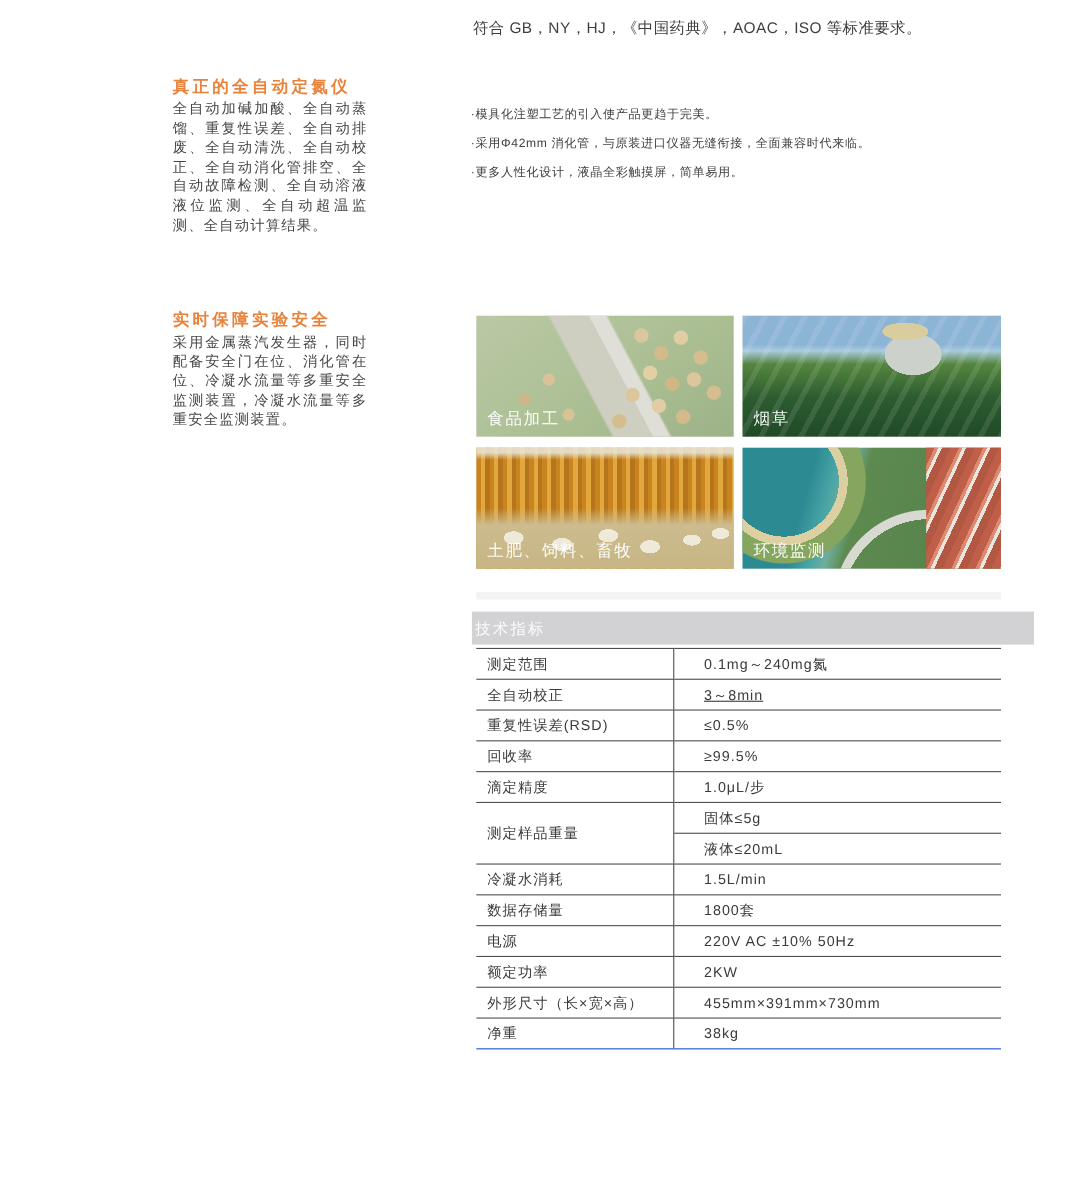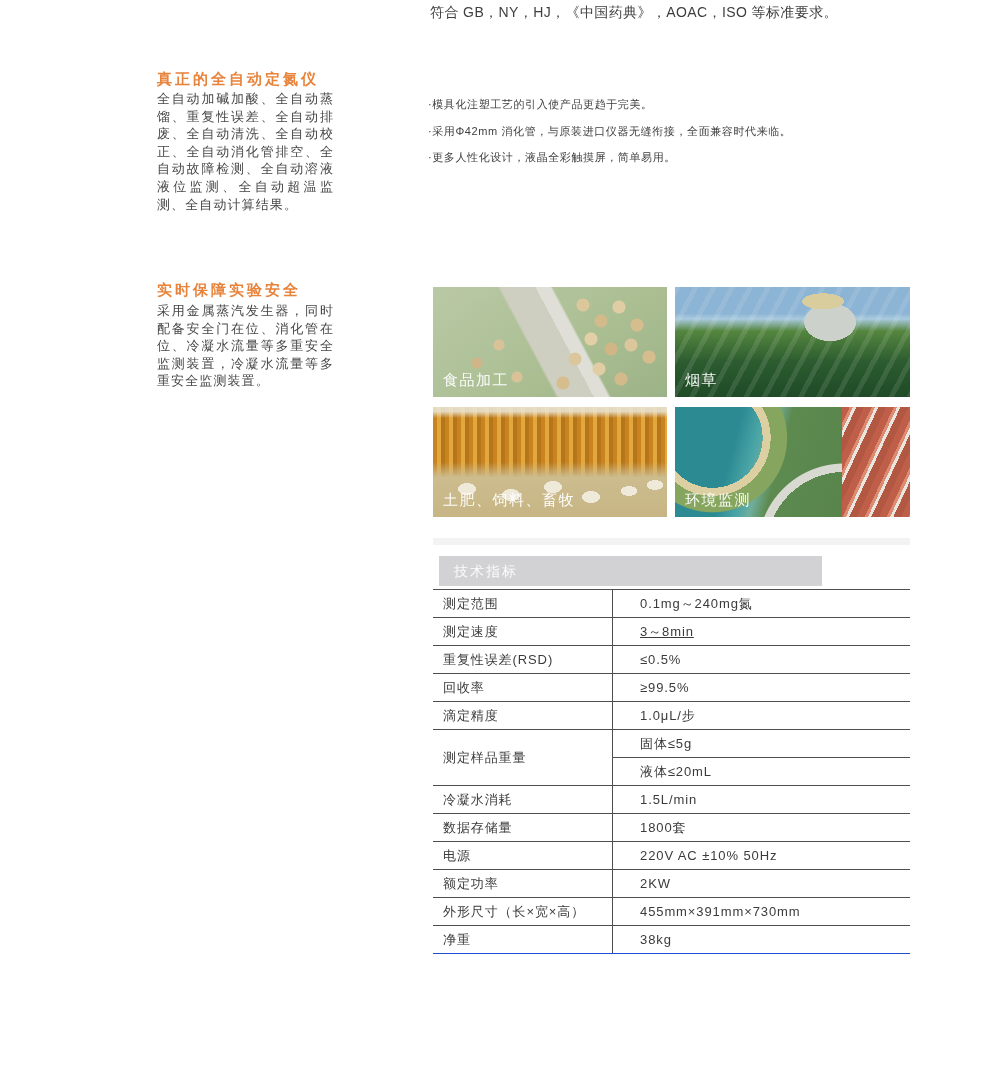--- a/index.html
+++ b/index.html
@@ -4,21 +4,21 @@
 <style>
   * { margin:0; padding:0; box-sizing:border-box; }
   body { background:#ffffff; }
   .page {
     position:relative; width:990px; height:1092px; background:#ffffff;
     font-family:"Liberation Sans","DejaVu Sans",sans-serif; overflow:hidden;
   }
   .abs { position:absolute; }
 
   
-  .top-note { left:430px; top:4px; font-size:14px; color:#3e3e3e; letter-spacing:0.4px; }
+  .top-note { left:430px; top:17px; font-size:14px; color:#3e3e3e; letter-spacing:0.4px; }
 
   
   .sec-title { left:157px; width:190px; font-size:15px; font-weight:bold;
     color:#e8833c; letter-spacing:3px; }
   .sec-body { left:157px; width:177px; font-size:13px; color:#474747;
     line-height:17.6px; letter-spacing:1.1px; text-align:justify; }
 
   
   .features { left:428px; top:91px; width:540px; }
   .feature-line { font-size:11px; color:#3e3e3e; line-height:26.5px; letter-spacing:0.6px; }
@@ -67,22 +67,22 @@
     repeating-linear-gradient(90deg, #c98420 0 4px, #e2a83d 4px 8px, #b5761b 8px 12px); }
 
   .img-aerial { background:
     repeating-linear-gradient(115deg, #c05f49 0 7px, #dd8a70 7px 10px, #e8e6de 10px 13px, #b25742 13px 20px) right -4px top 0 / 72px 110px no-repeat,
     radial-gradient(circle at 72% 130%, transparent 0 78px, #d8dad2 78px 86px, transparent 87px) 0 0 / 235px 110px no-repeat,
     radial-gradient(circle at 16% 28%, transparent 0 50px, #dccfa2 50px 58px, #86a55e 58px 74px, transparent 75px) 0 0 / 235px 110px no-repeat,
     linear-gradient(105deg, #2c8a93 0 26%, #49a5a6 34%, #6fae9c 39%, #5d8a4f 45%, #54804a 100%); }
 
   
   .faint-bar { left:433px; top:538px; width:477px; height:7px; background:#f3f3f4; }
-  .spec-header { left:439px; top:556px; width:383px; height:30px; background:#d2d2d4;
-    color:#fbfbfb; font-size:14px; letter-spacing:2px; line-height:30px; padding-left:15px; }
+  .spec-header { left:429px; top:556px; width:511px; height:30px; background:#d2d2d4;
+    color:#fbfbfb; font-size:14px; letter-spacing:2px; line-height:30px; padding-left:3px; }
 
   
   .spec-table { left:433px; top:589px; width:477px; display:grid;
     grid-template-columns:180px 1fr; grid-template-rows:repeat(13, 28px);
     border-bottom:1px solid #1d4ed8; }
   .cell { border-top:1px solid #4e4e4e; display:flex; align-items:center;
     font-size:13px; color:#3b3b3b; letter-spacing:0.9px; }
   .sl { grid-column:1; border-right:1px solid #4e4e4e; padding-left:10px; }
   .sv { grid-column:2; padding-left:27px; }
 </style>
@@ -121,21 +121,21 @@
   </div>
 
   <div class="abs faint-bar"></div>
 
   <div class="abs spec-header">技术指标</div>
 
   <div class="abs spec-table">
     <div class="cell sl" style="grid-row:1;">测定范围</div>
     <div class="cell sv" style="grid-row:1;">0.1mg～240mg氮</div>
 
-    <div class="cell sl" style="grid-row:2;">测定速度</div>
+    <div class="cell sl" style="grid-row:2;">全自动校正</div>
     <div class="cell sv" style="grid-row:2;text-decoration:underline;">3～8min</div>
 
     <div class="cell sl" style="grid-row:3;">重复性误差(RSD)</div>
     <div class="cell sv" style="grid-row:3;">≤0.5%</div>
 
     <div class="cell sl" style="grid-row:4;">回收率</div>
     <div class="cell sv" style="grid-row:4;">≥99.5%</div>
 
     <div class="cell sl" style="grid-row:5;">滴定精度</div>
     <div class="cell sv" style="grid-row:5;">1.0μL/步</div>

